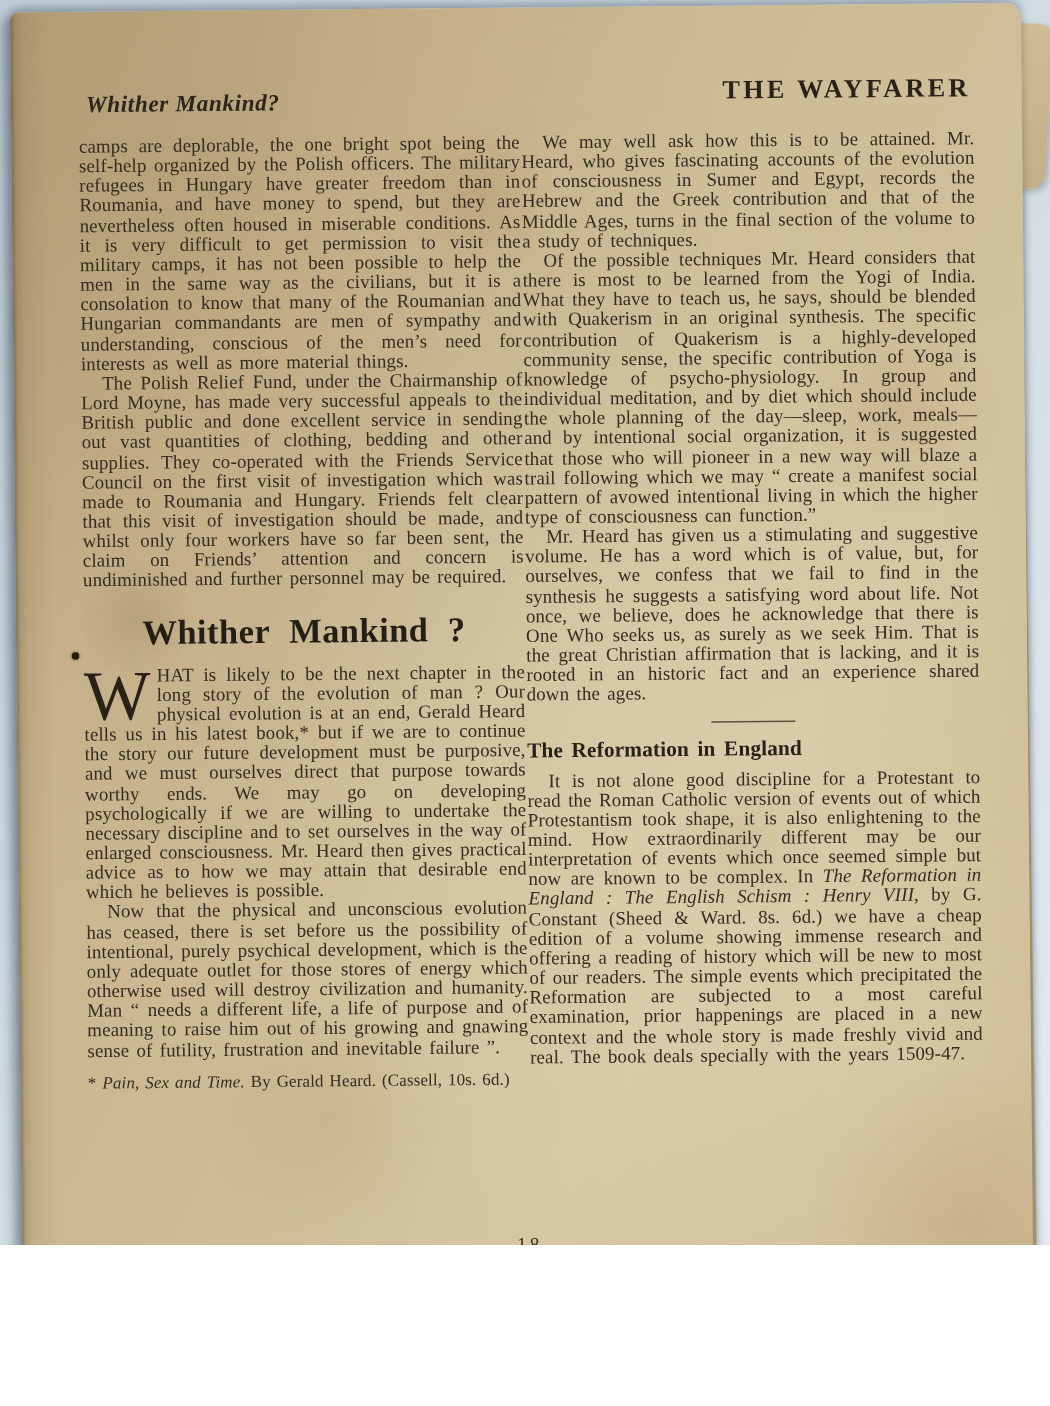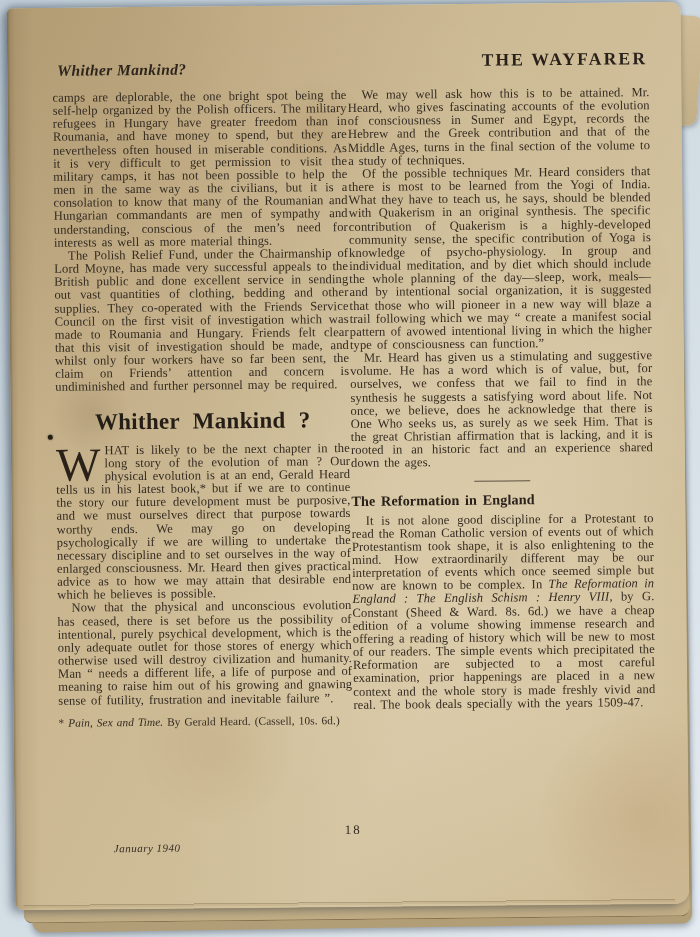--- a/index.html
+++ b/index.html
@@ -1,18 +1,18 @@
 <!DOCTYPE html>
 <html><head>
 <meta charset="utf-8">
 <style>
   html,body{margin:0;padding:0;}
   .photo{
     position:relative;
-    width:700px;height:937px;
+    width:700px;height:830px;
     overflow:hidden;
     background:linear-gradient(135deg,#bfccd6 0%,#ccd8e0 35%,#d8e1e8 70%,#e4ebf1 100%);
     font-family:"Liberation Serif","DejaVu Serif",serif;
   }
   
   .sheet1{
     position:absolute;left:26px;top:16px;width:660px;height:912px;
     background:#b29e76;border-radius:10px;
     transform:rotate(-0.8deg);
     box-shadow:0 3px 6px rgba(40,50,65,.4);

